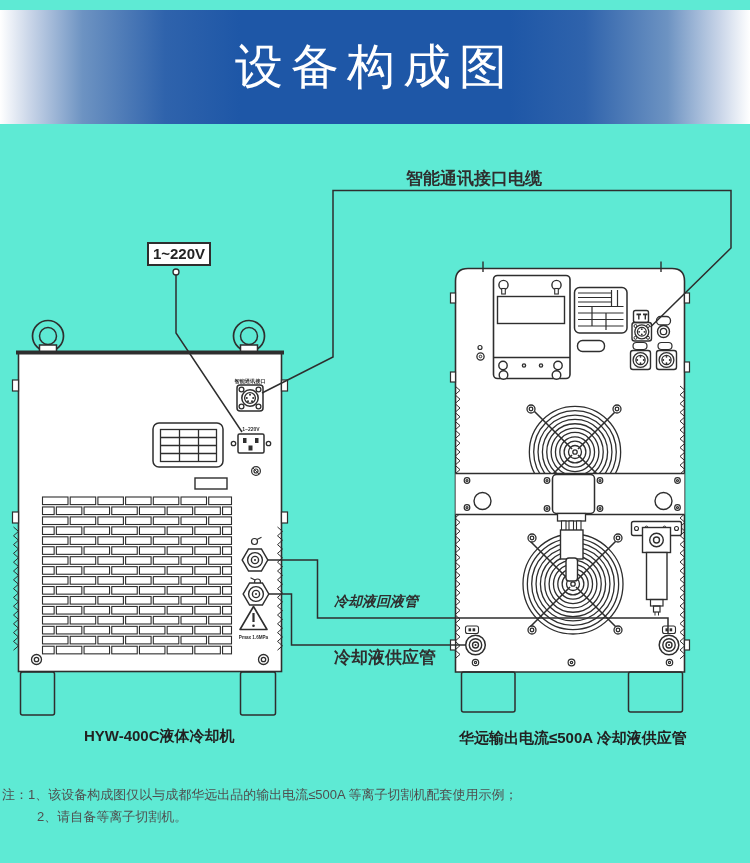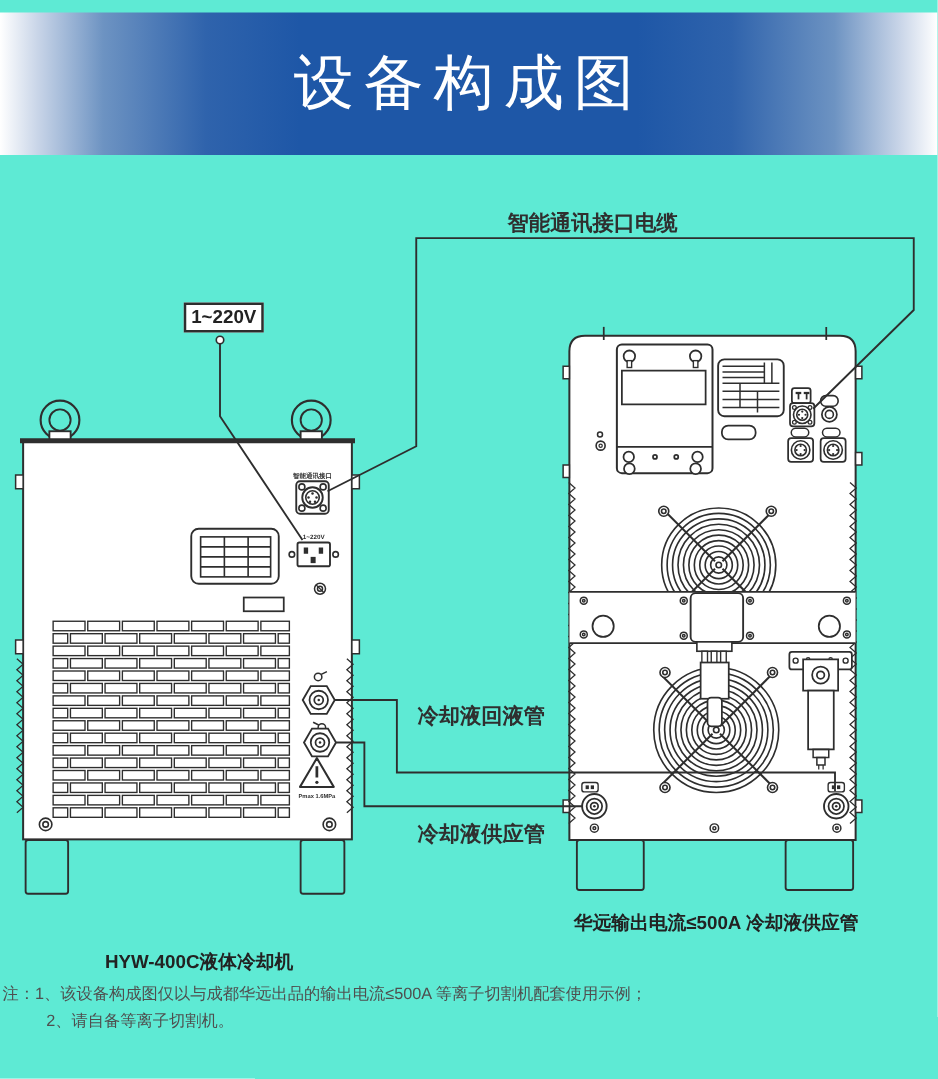--- a/index.html
+++ b/index.html
@@ -4,26 +4,26 @@
 <style>
   html,body{margin:0;padding:0;background:#fff;}
   .stage{position:relative;width:750px;height:863px;background:#5eead4;overflow:hidden;
          font-family:"Liberation Sans",sans-serif;color:#2e2e2e;padding-left:48px;}
   .banner{position:absolute;left:0;top:10px;width:750px;height:114px;
     background:linear-gradient(to right,#ffffff 0%,#c9d5e8 4%,#6d93c2 11%,#2f63ac 22%,#1e57a7 32%,#1e57a7 68%,#2f63ac 78%,#6d93c2 89%,#c9d5e8 96%,#ffffff 100%);}
   .banner-title{position:absolute;left:0;top:0;width:100%;height:114px;line-height:114px;
     text-align:center;color:#fff;font-size:48px;letter-spacing:8px;font-weight:400;}
   .diagram-label{position:absolute;color:#2f2f2f;font-weight:bold;white-space:nowrap;}
   .lbl-comm{left:406px;top:167px;font-size:17px;}
-  .lbl-return{left:334px;top:561px;font-size:17px;}
-  .lbl-supply{left:334px;top:646px;font-size:17px;margin-top:10px;}
+  .lbl-return{left:334px;top:593px;font-size:14px;font-style:italic;}
+  .lbl-supply{left:334px;top:646px;font-size:17px;}
   .v220-box{position:absolute;left:147px;top:242px;width:60px;height:20px;border:2px solid #2e2e2e;
     background:#fff;text-align:center;line-height:20px;font-size:15px;font-weight:bold;color:#222;}
   .caption{position:absolute;font-size:15px;font-weight:bold;color:#222;white-space:nowrap;}
-  .cap-cooler{left:84px;top:727px;margin-top:33px;}
+  .cap-cooler{left:84px;top:727px;}
   .cap-cutter{left:459px;top:729px;}
   .notes{position:absolute;left:2px;top:784px;font-size:13px;color:#4f4f4f;line-height:22px;}
   .notes .indent{margin-left:35px;}
   svg{position:absolute;left:0;top:0;}
   svg text{font-family:"Liberation Sans",sans-serif;}
 </style>
 </head>
 <body>
 
 <div class="stage">

